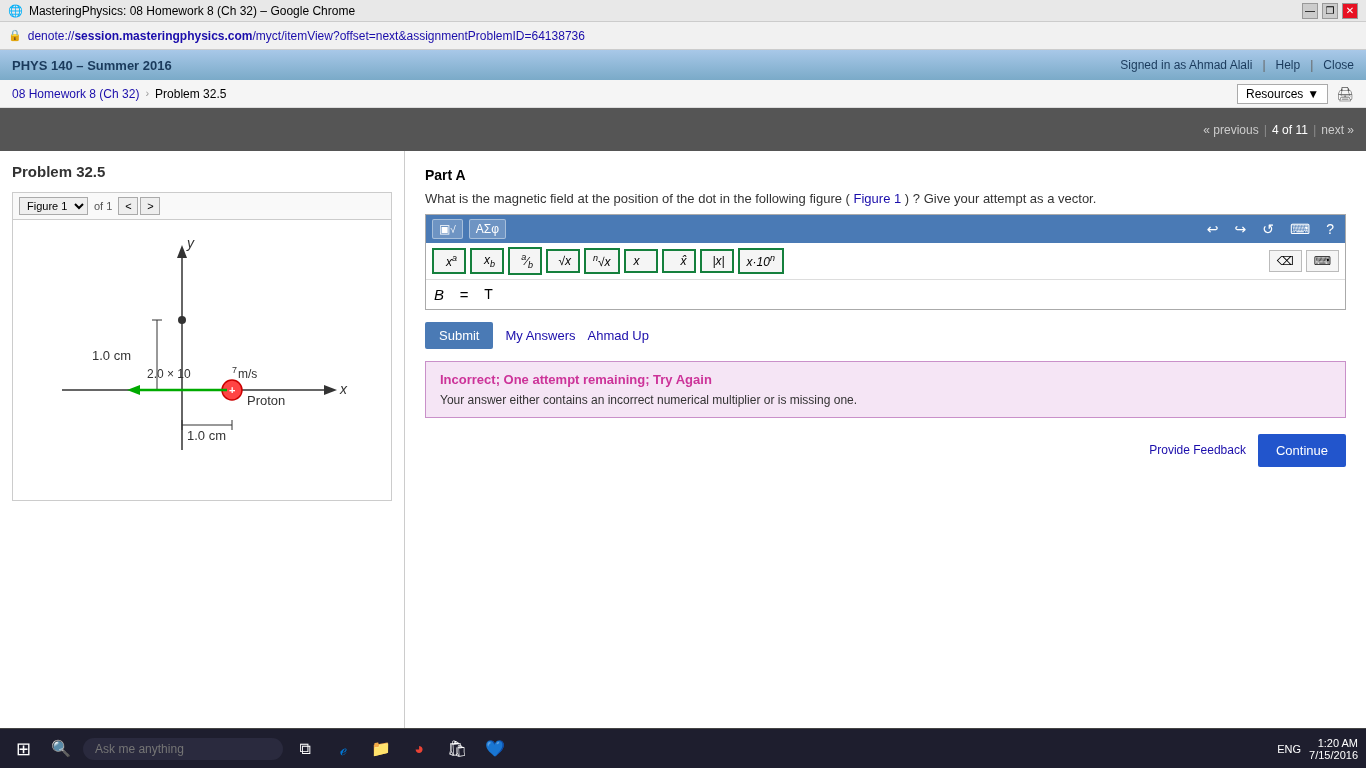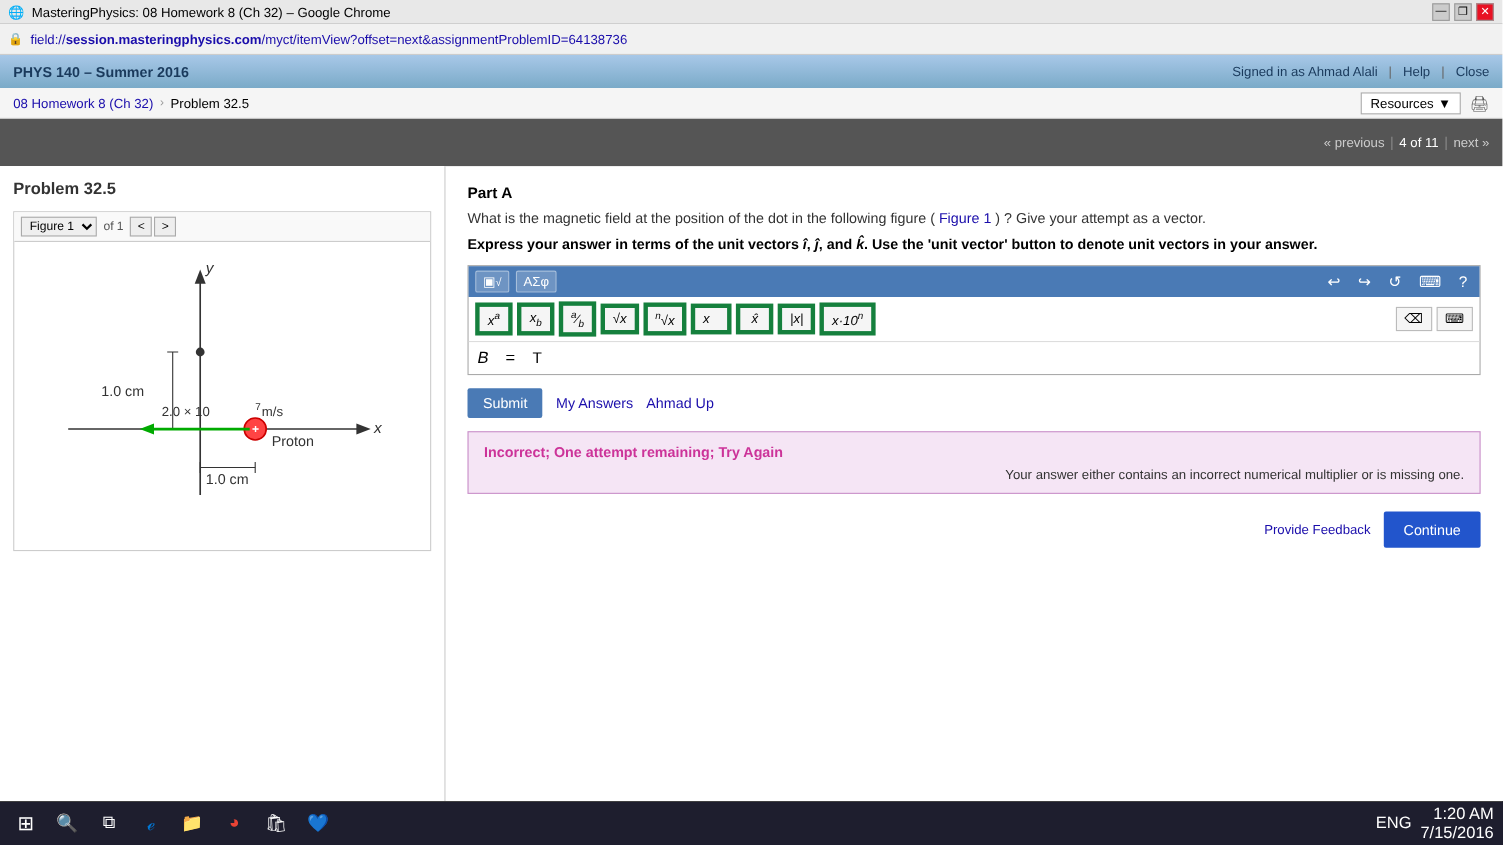--- a/index.html
+++ b/index.html
@@ -175,27 +175,27 @@
     }
     .math-symbols-row {
       padding: 4px 6px;
       display: flex;
       align-items: center;
       gap: 4px;
       border-bottom: 1px solid #ddd;
     }
     .math-sym-btn {
       background: #f5f5f5;
-      border: 4px solid #15803d;
+      border: 2px solid #15803d;
       padding: 3px 7px;
       font-size: 12px;
       cursor: pointer;
       font-style: italic;
       min-width: 34px;
-      text-align: center;
+      text-align: right;
     }
     .math-input-row {
       padding: 6px 8px;
       display: flex;
       align-items: center;
       justify-content: space-between;
     }
     .math-display {
       display: flex;
       align-items: center;
@@ -248,21 +248,21 @@
     }
 
     
     .feedback-box {
       border: 1px solid #c990c9;
       background: #f5e5f5;
       padding: 10px 14px;
       margin-bottom: 16px;
     }
     .feedback-title { color: #cc3399; font-size: 13px; font-weight: bold; margin-bottom: 6px; }
-    .feedback-text { font-size: 12px; color: #333; text-align: right; }
+    .feedback-text { font-size: 12px; color: #333; }
 
     
     .bottom-action-row {
       display: flex;
       justify-content: flex-end;
       align-items: center;
       gap: 12px;
       margin-top: 12px;
     }
     .provide-feedback-link { color: #1a0dab; font-size: 12px; text-decoration: none; cursor: pointer; }
@@ -313,21 +313,21 @@
       font-size: 16px;
       cursor: pointer;
       color: #fff;
     }
     .taskbar-right {
       margin-left: auto;
       display: flex;
       align-items: center;
       gap: 8px;
       color: #fff;
-      font-size: 15px;
+      font-size: 11px;
     }
     .taskbar-time { text-align: right; }
 
     
     .diagram-svg { width: 340px; height: 260px; }
 
     sup { font-size: 9px; }
     sub { font-size: 9px; }
   </style>
 </head>
@@ -341,21 +341,21 @@
   <div class="title-bar-controls">
     <span>—</span>
     <span>❐</span>
     <span style="background:#e81123;color:#fff;">✕</span>
   </div>
 </div>
 
 <div class="address-bar">
   <span class="lock">🔒</span>
   <span class="url">
-    <span>field://</span><span class="domain">session.masteringphysics.com</span><span>/myct/itemView?offset=next&amp;assignmentProblemID=64138736</span>
+    <span>denote://</span><span class="domain">session.masteringphysics.com</span><span>/myct/itemView?offset=next&amp;assignmentProblemID=64138736</span>
   </span>
 </div>
 
 <div class="course-header">
   <span class="course-title">PHYS 140 – Summer 2016</span>
   <div class="course-links">
     <span>Signed in as Ahmad Alali</span>
     <span class="divider">|</span>
     <a>Help</a>
     <span class="divider">|</span>
@@ -445,23 +445,20 @@
 
   <div class="right-panel">
     <div class="part-label">Part A</div>
 
     <div class="question-text">
       <span>What is the magnetic field at the position of the dot in the following figure (</span>
       <a>Figure 1</a>
       <span>) ? Give your attempt as a vector.</span>
     </div>
 
-    <div class="express-text">
-      Express your answer in terms of the unit vectors <em>î</em>, <em>ĵ</em>, and <em>k̂</em>. Use the 'unit vector' button to denote unit vectors in your answer.
-    </div>
 
     <div class="math-input-container">
 
       <div class="math-toolbar">
         <button class="math-toolbar-btn">
           ▣<span style="font-size:10px;">√</span>
         </button>
         <button class="math-toolbar-btn">AΣφ</button>
         <span style="flex:1;"></span>
         <span class="math-toolbar-icon">↩</span>
@@ -509,20 +506,21 @@
       <a class="provide-feedback-link">Provide Feedback</a>
       <button class="continue-btn">Continue</button>
     </div>
 
   </div>
 </div>
 
 <div class="taskbar">
   <button class="taskbar-start">⊞</button>
   <div class="taskbar-icon">🔍</div>
+  <input class="taskbar-search" placeholder="Ask me anything" style="">
   <div class="taskbar-icon">⧉</div>
   <div class="taskbar-icon" style="color:#0078d7;">ℯ</div>
   <div class="taskbar-icon">📁</div>
   <div class="taskbar-icon" style="color:#ea4335;">◕</div>
   <div class="taskbar-icon">🛍</div>
   <div class="taskbar-icon">💙</div>
   <div class="taskbar-right">
     <span>ENG</span>
     <div class="taskbar-time">
       <div>1:20 AM</div>

